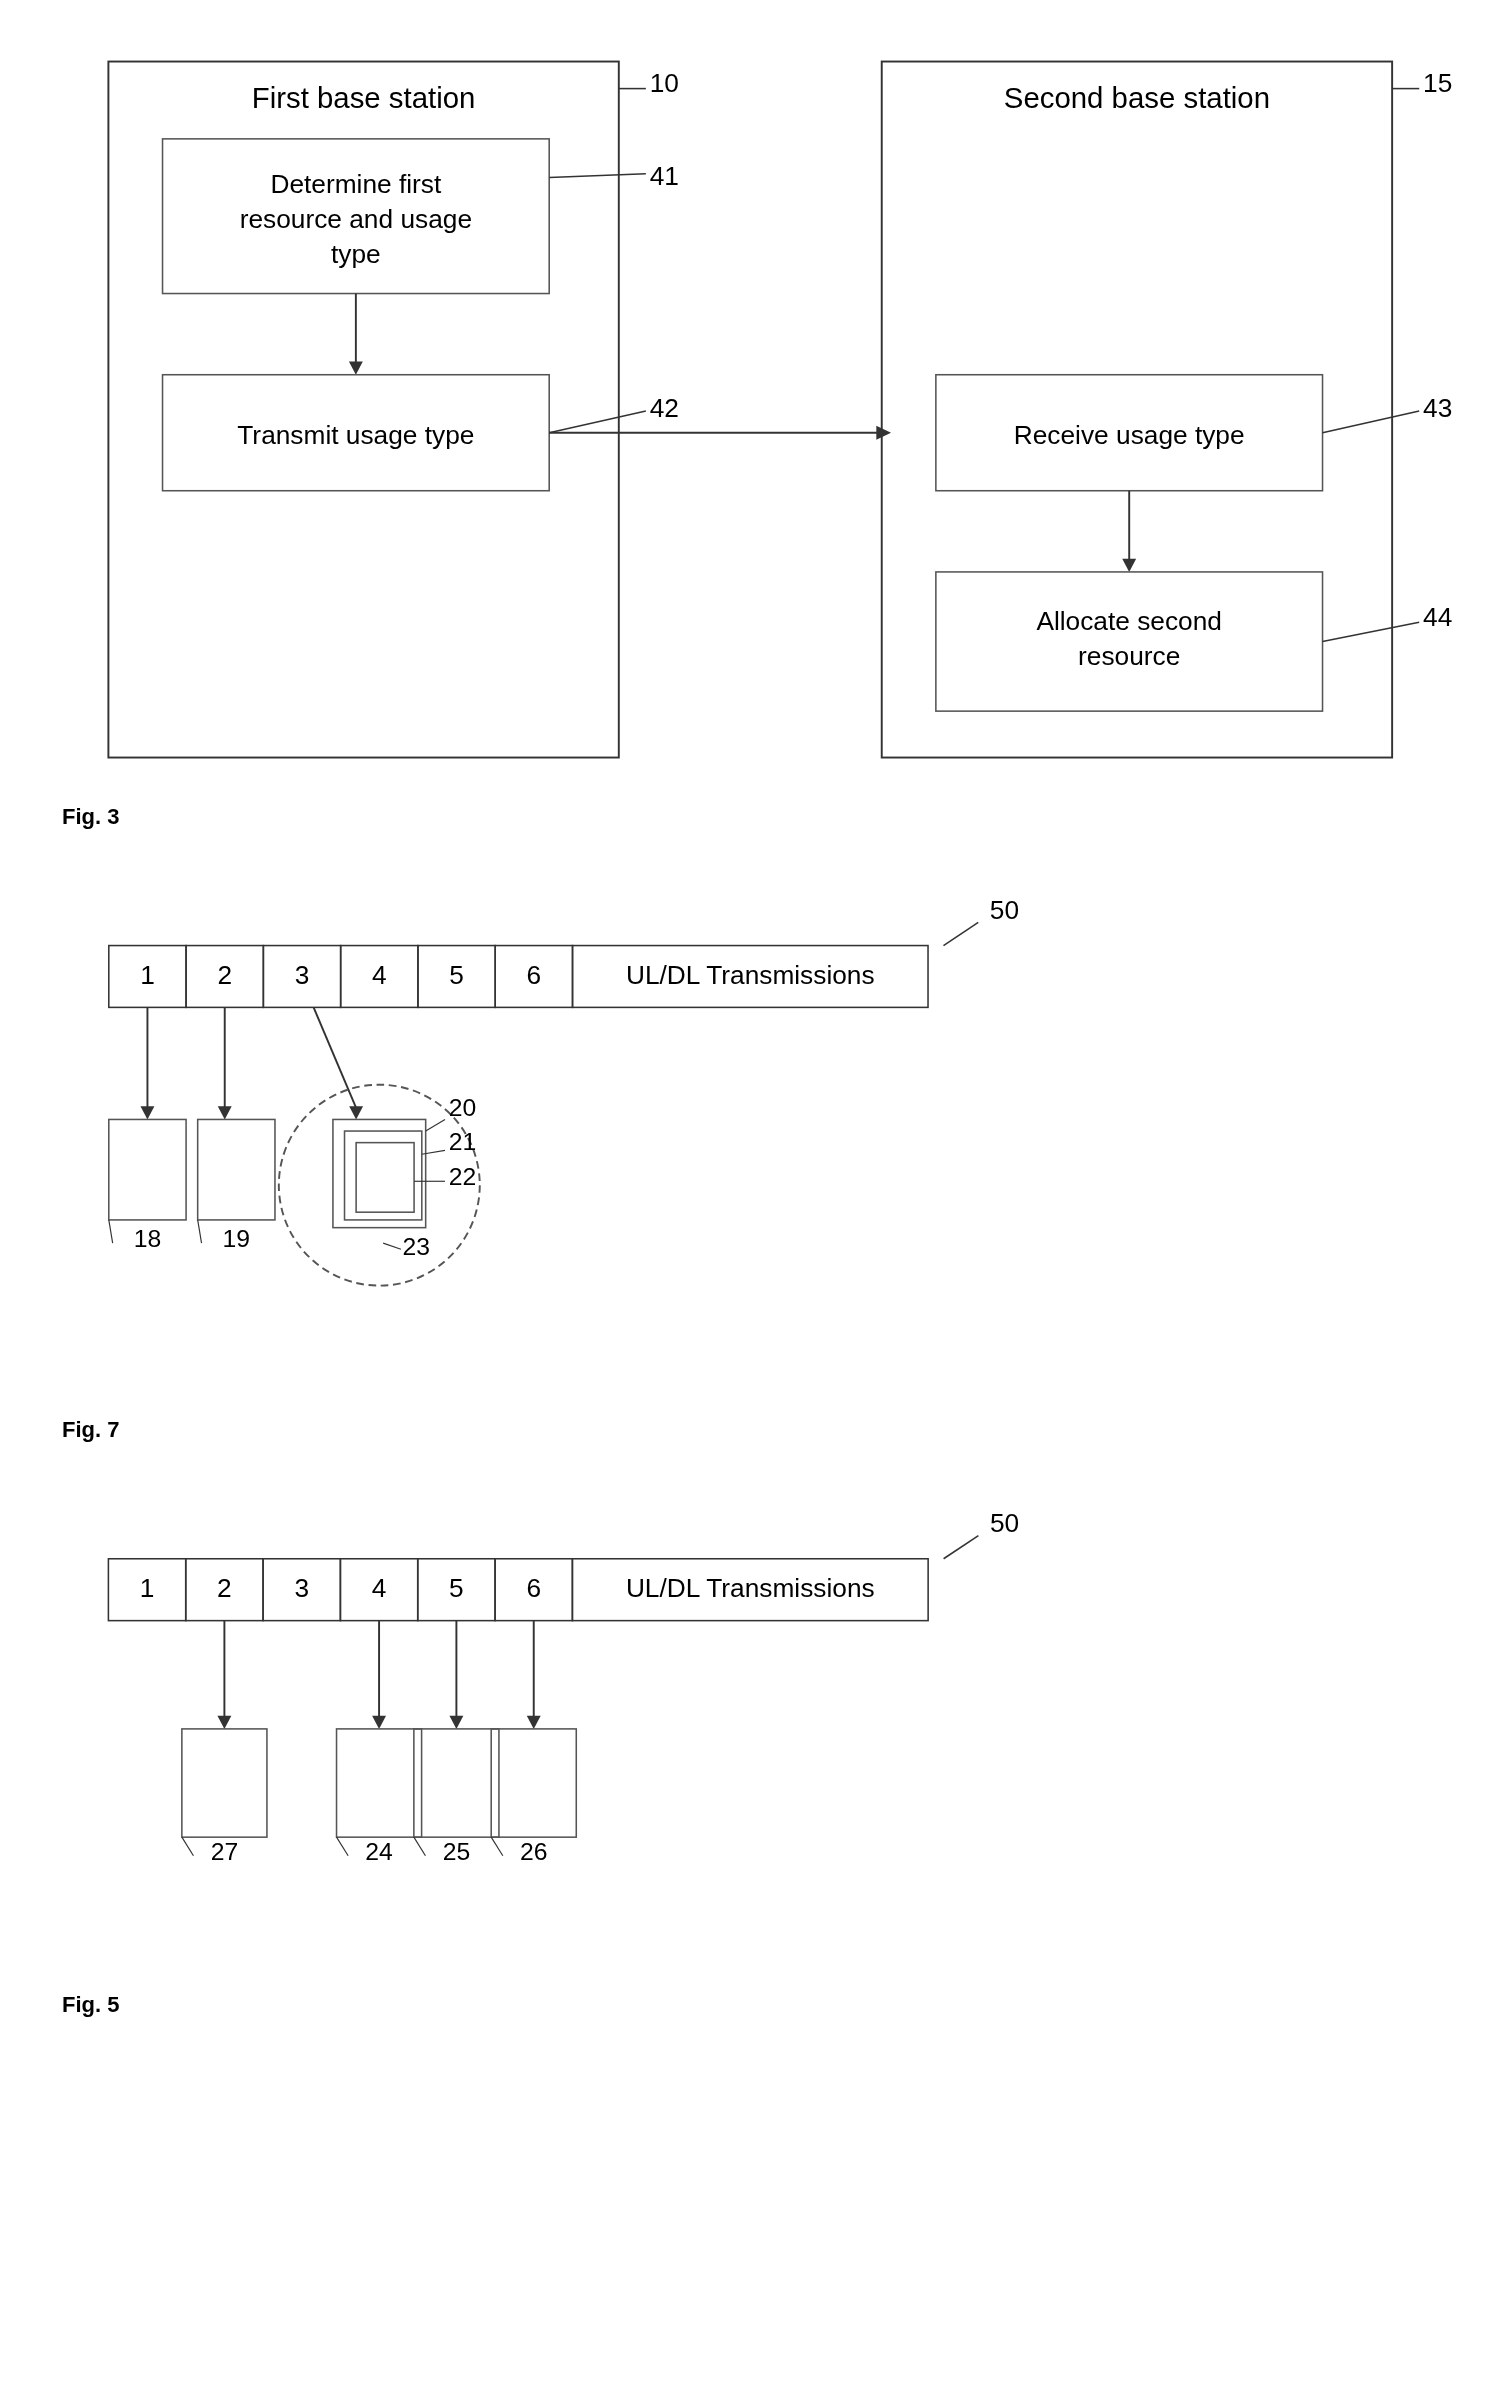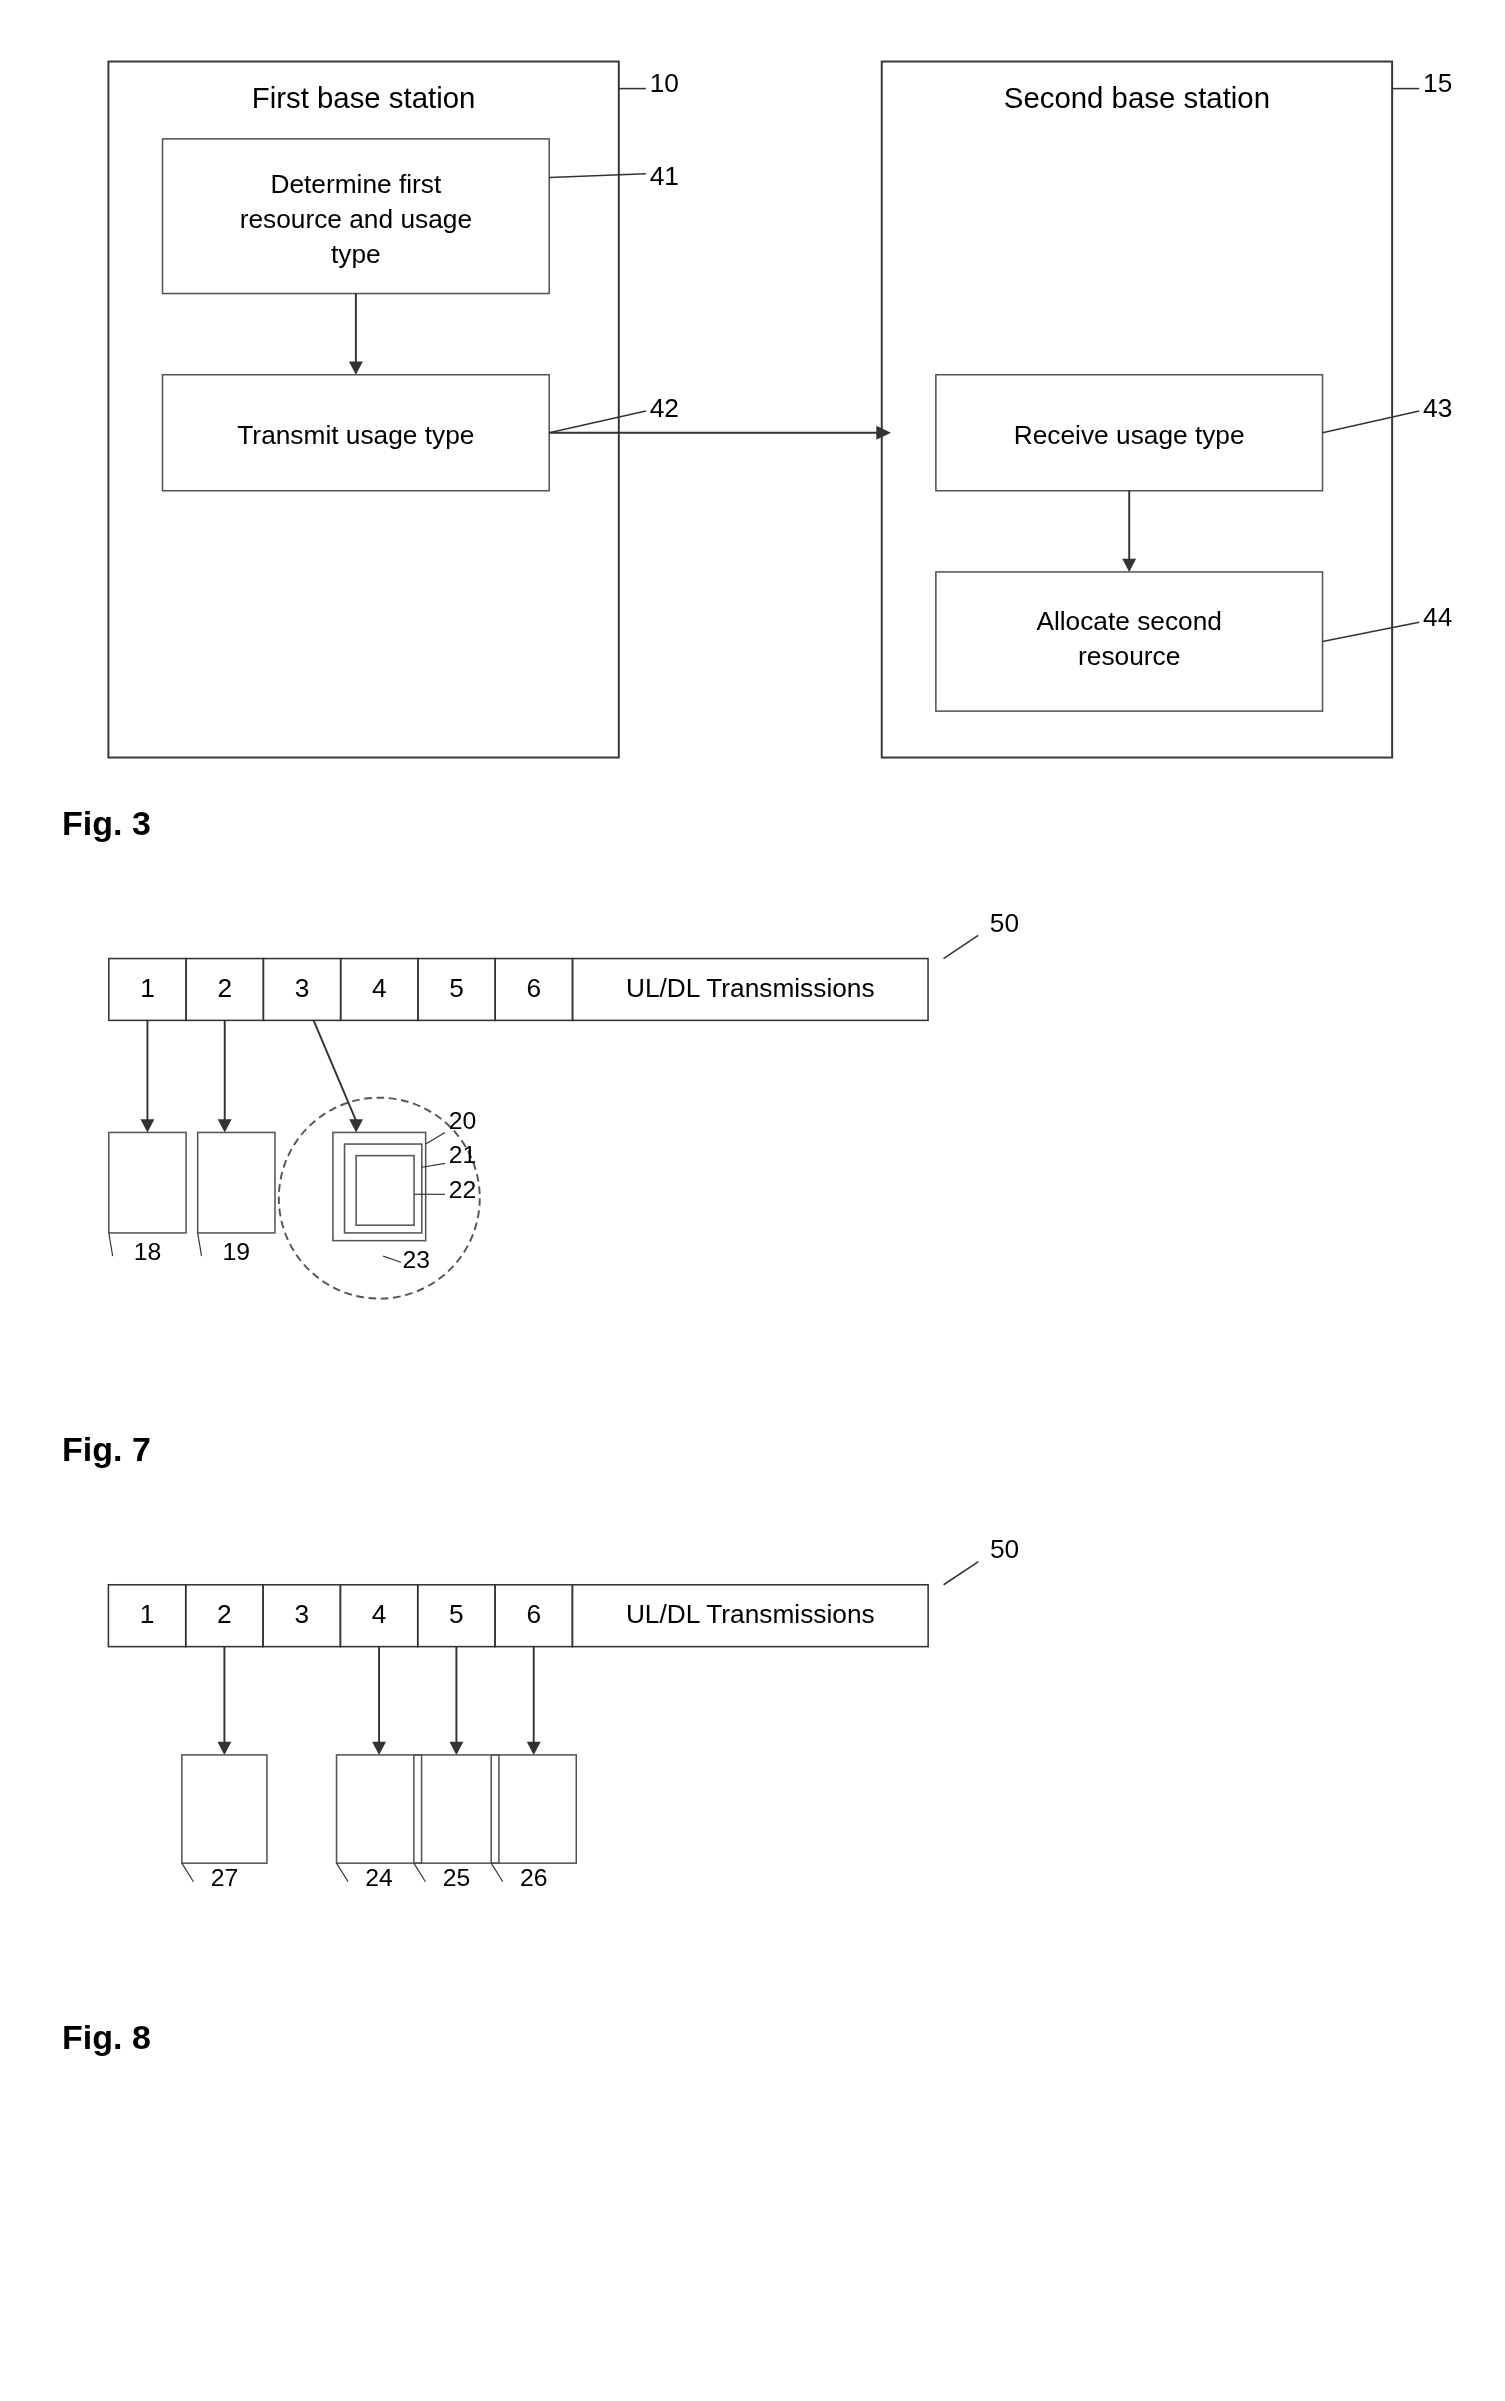--- a/index.html
+++ b/index.html
@@ -11,21 +11,21 @@
       position: relative;
       overflow: hidden;
     }
 
     .page {
       width: 1189px;
       padding: 46px 62px;
     }
 
     .fig-label {
-      font-size: 34px;
+      font-size: 22px;
       font-weight: bold;
       margin-bottom: 46px;
     }
 
     
     .fig3-wrapper {
       position: relative;
       margin-bottom: 15.5px;
     }
 
@@ -204,17 +204,17 @@
 
       <rect x="455" y="310" width="110" height="140" fill="none" stroke="#555" stroke-width="2"></rect>
       <text x="510" y="480" text-anchor="middle" font-size="32" font-family="Arial">25</text>
       <line x1="455" y1="450" x2="470" y2="474" stroke="#333" stroke-width="1.5"></line>
 
       <rect x="555" y="310" width="110" height="140" fill="none" stroke="#555" stroke-width="2"></rect>
       <text x="610" y="480" text-anchor="middle" font-size="32" font-family="Arial">26</text>
       <line x1="555" y1="450" x2="570" y2="474" stroke="#333" stroke-width="1.5"></line>
     </svg>
 
-    <div class="fig-label">Fig. 8</div>
+    <div class="fig-label">Fig. 5</div>
   </div>
 
 </div>
 
 
 </body></html>

